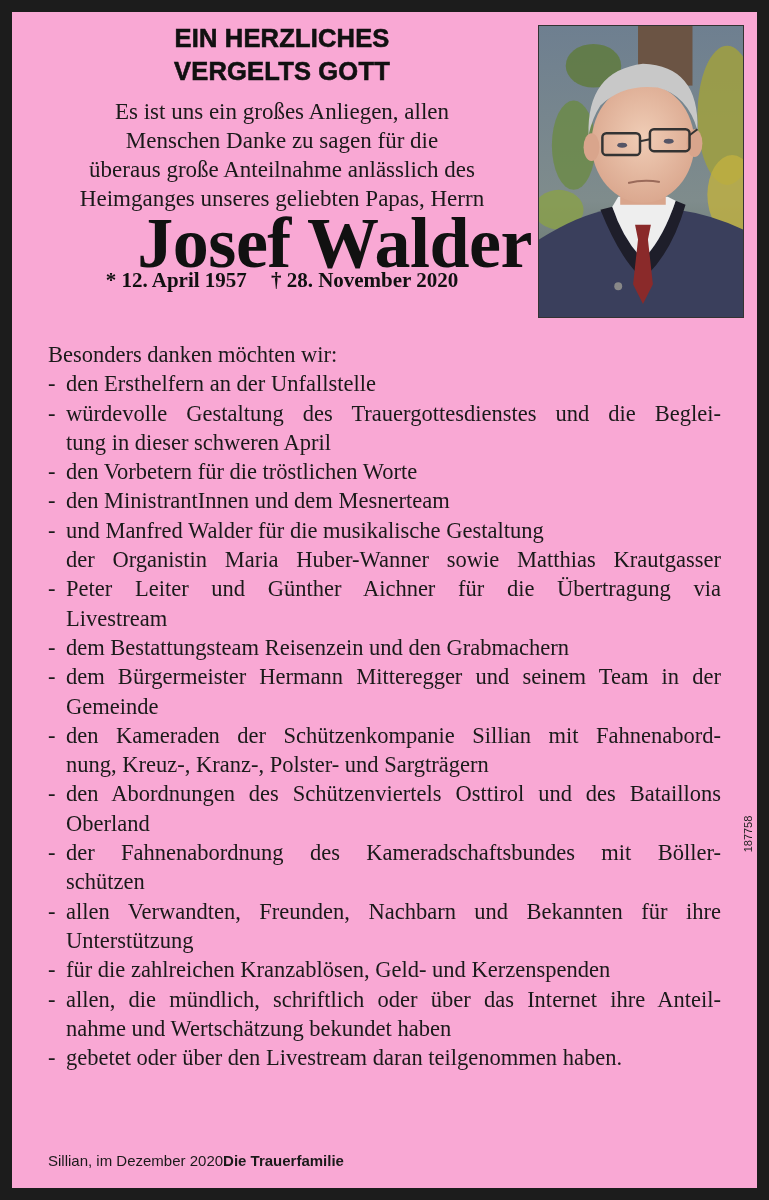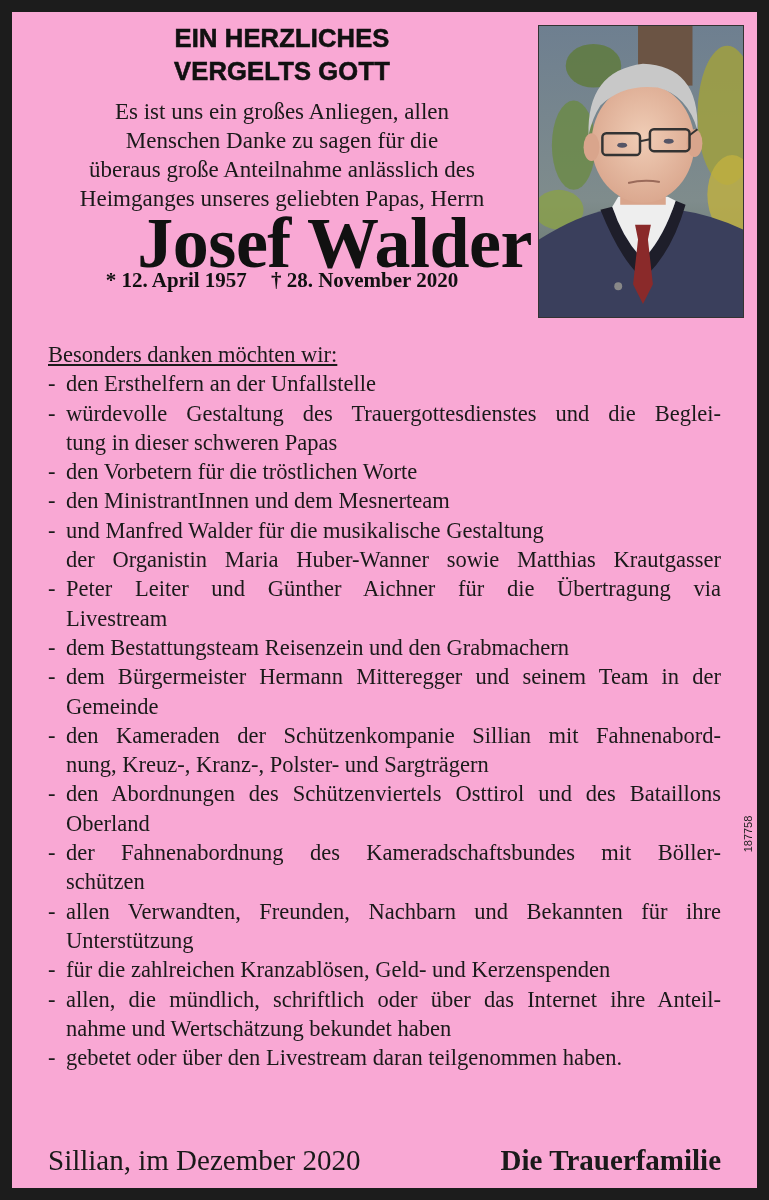--- a/index.html
+++ b/index.html
@@ -72,44 +72,43 @@
 
   .body-block {
     position: absolute;
     left: 36px; top: 328px;
     width: 673px;
     font-family: "Liberation Serif", serif;
     font-size: 22.5px;
     line-height: 29.3px;
     color: #1a1a1a;
   }
-  .thanks-intro { display: block; text-decoration: underline; }
+  .thanks-intro { display: block; }
   .thanks-list { list-style: none; }
   .thanks-item {
     position: relative;
     padding-left: 18px;
     text-align: justify;
     hyphens: manual;
   }
   .thanks-item .dash {
     position: absolute;
     left: 0; top: 0;
   }
   .thanks-item .line { display: block; text-align: justify; text-align-last: justify; white-space: nowrap; }
   .thanks-item .line.last { text-align-last: left; }
 
   .footer {
     position: absolute;
     left: 36px; top: 1134px;
     width: 673px;
-    font-family: Liberation Serif, serif;
-    font-size: 29px;
+    font-family: Liberation Sans, sans-serif;
+    font-size: 15px;
     line-height: 29px;
     display: flex;
-    justify-content: space-between;
     color: #1a1a1a;
   }
   .signature { font-weight: bold; }
 
   .ref-number {
     position: absolute;
     left: 736px; top: 822px;
     transform: translate(-50%, -50%) rotate(-90deg);
     font-family: "Liberation Sans", sans-serif;
     font-size: 11px;
@@ -200,21 +199,21 @@
   <div class="body-block">
     <span class="thanks-intro">Besonders danken möchten wir:</span>
     <ul class="thanks-list">
       <li class="thanks-item">
           <span class="dash">-</span>
           <span class="line last">den Ersthelfern an der Unfallstelle</span>
         </li>
       <li class="thanks-item">
           <span class="dash">-</span>
           <span class="line">würdevolle Gestaltung des Trauergottesdienstes und die Beglei-</span>
-          <span class="line last">tung in dieser schweren Papas</span>
+          <span class="line last">tung in dieser schweren April</span>
         </li>
       <li class="thanks-item">
           <span class="dash">-</span>
           <span class="line last">den Vorbetern für die tröstlichen Worte</span>
         </li>
       <li class="thanks-item">
           <span class="dash">-</span>
           <span class="line last">den MinistrantInnen und dem Mesnerteam</span>
         </li>
       <li class="thanks-item">

